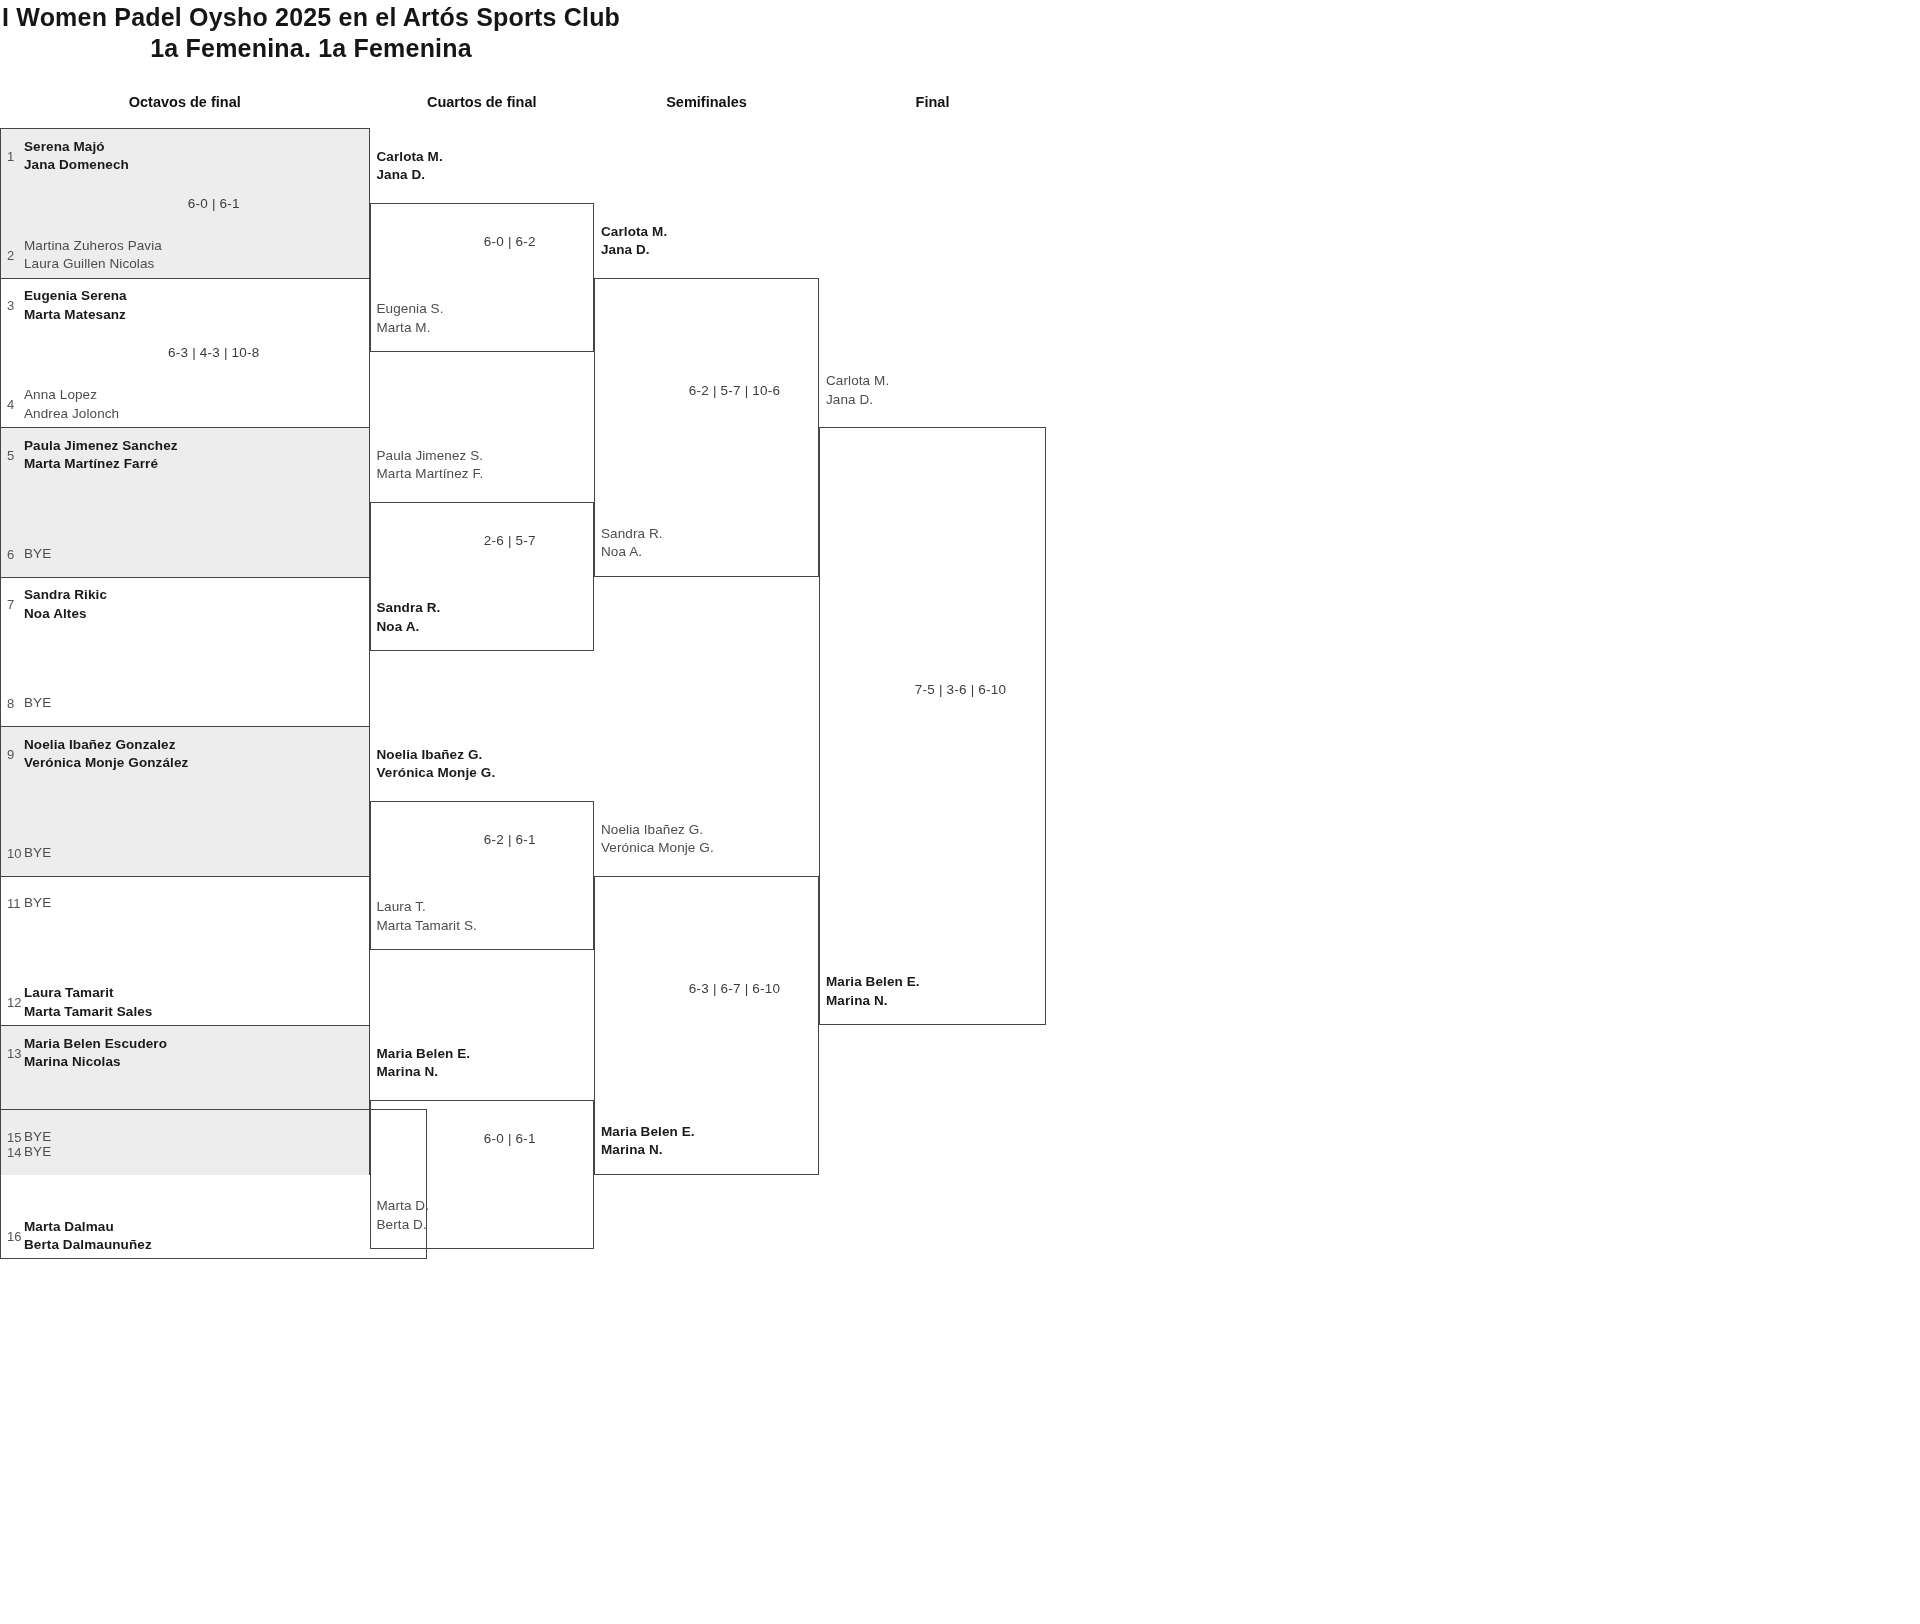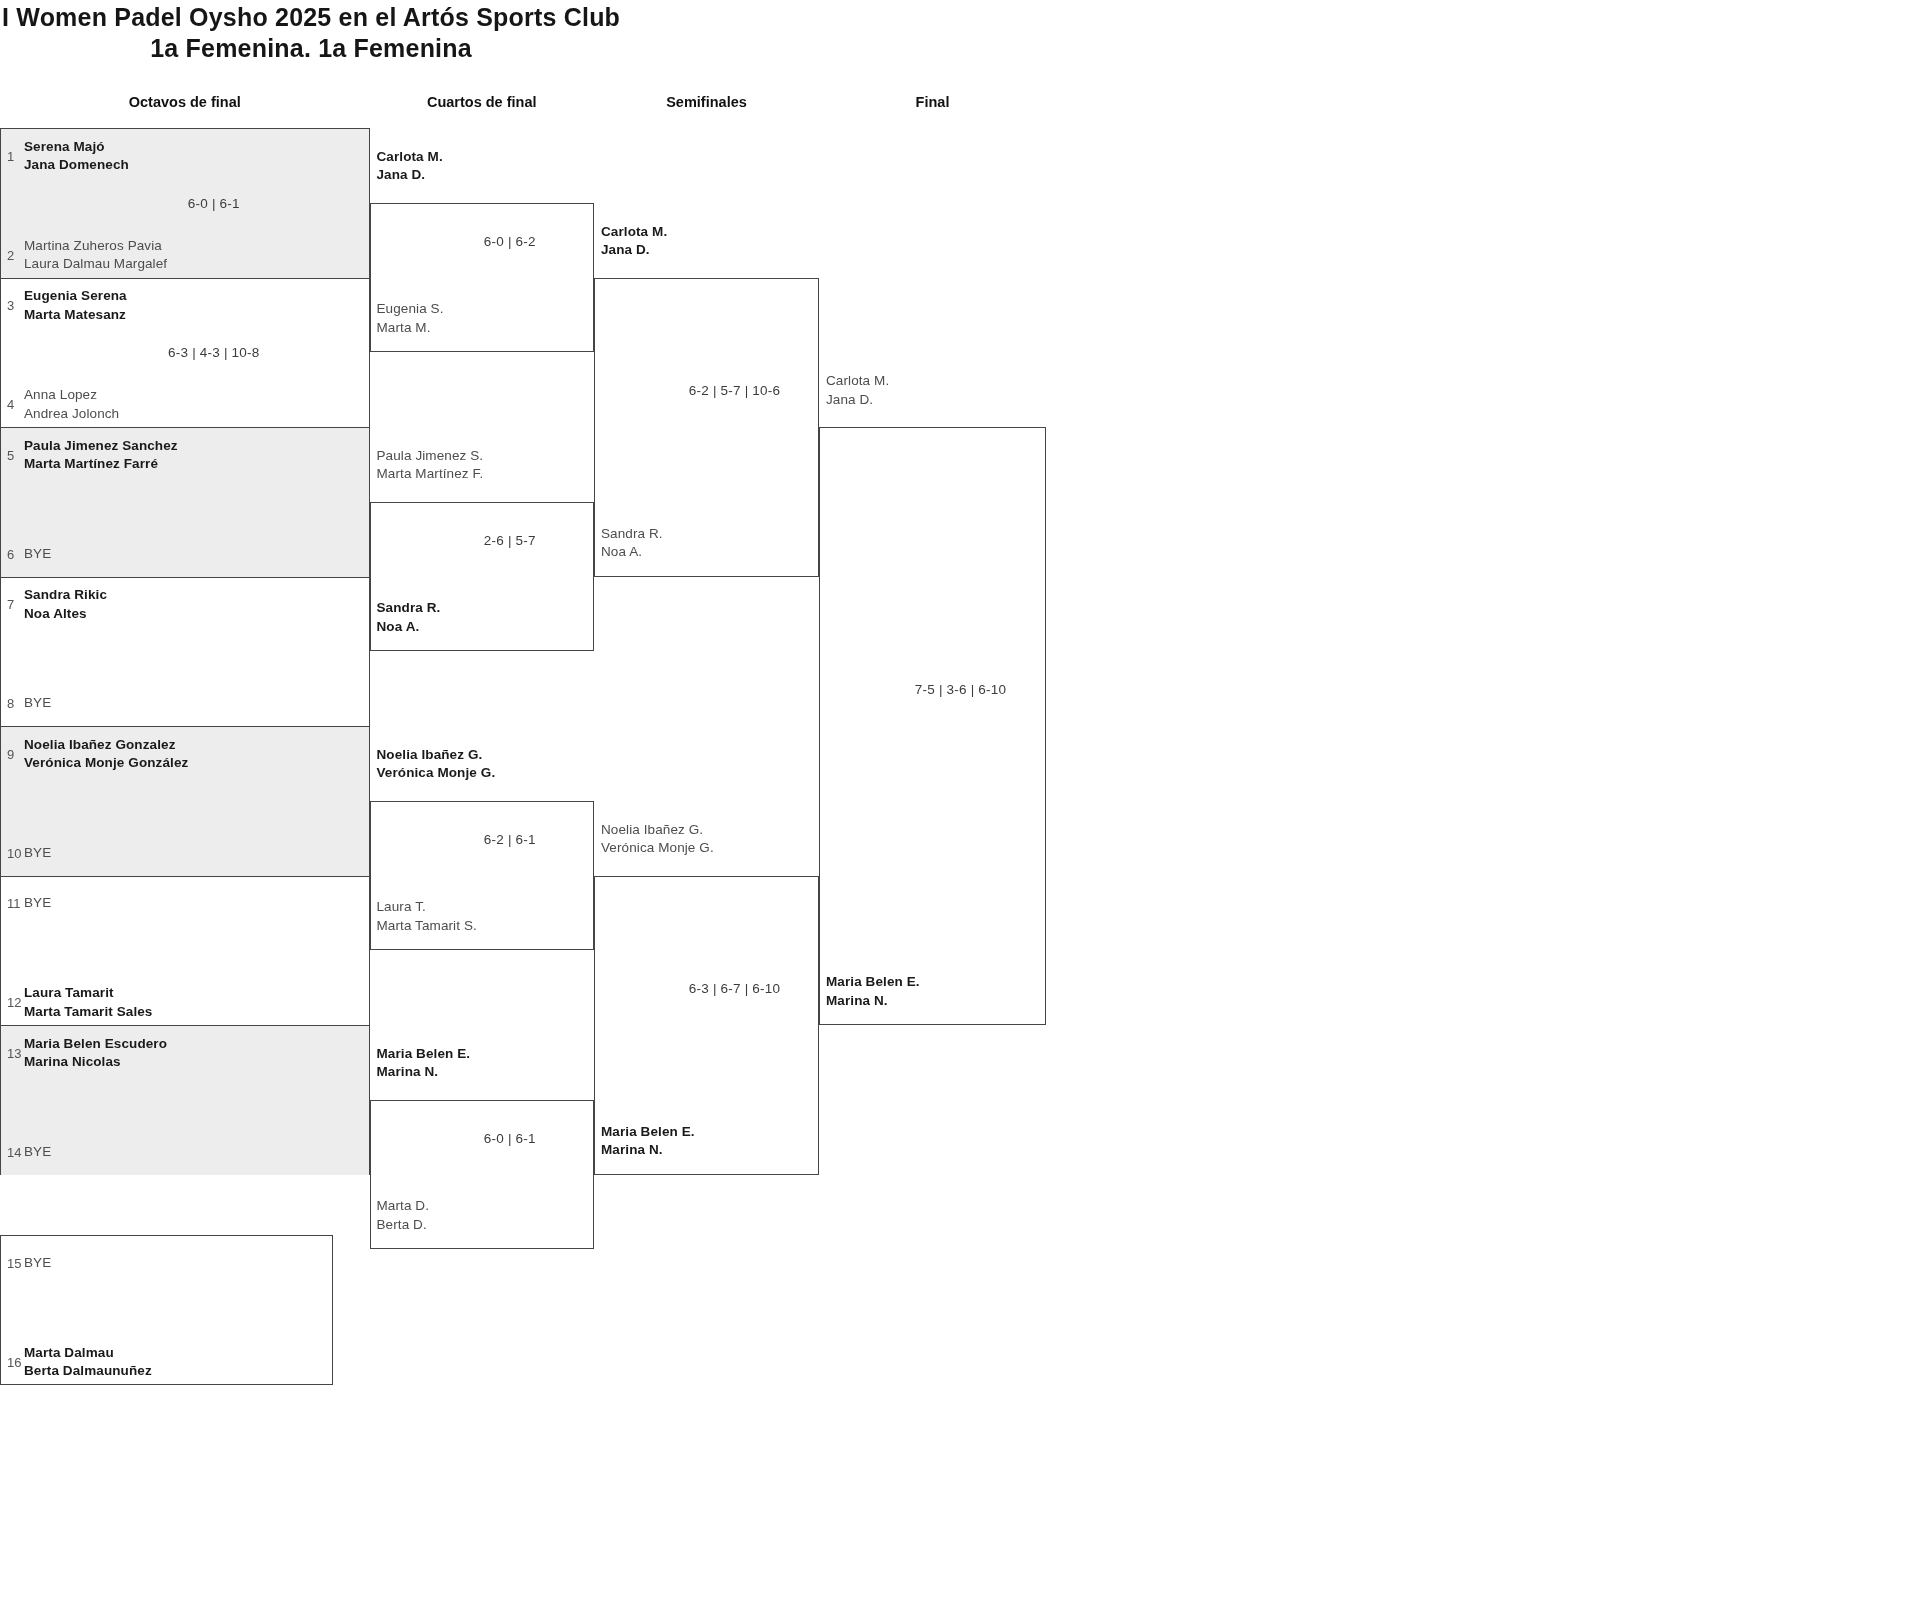--- a/index.html
+++ b/index.html
@@ -51,21 +51,21 @@
           <div class="num">1</div>
           <div class="teams w">
             <div>Serena Majó</div>
             <div>Jana Domenech</div>
           </div>
         </div>
         <div class="slot slot-bottom">
           <div class="num">2</div>
           <div class="teams l">
             <div>Martina Zuheros Pavia</div>
-            <div>Laura Dalmau Margalef</div>
+            <div>Laura Guillen Nicolas</div>
           </div>
         </div>
         <div class="score" style="left: 0px; width: 369.5px; top: 65.75px;">6-0 | 6-1</div>
       </div>
       <div class="box r16" style="left: 0px; top: 277.5px; width: 369.5px; height: 149.5px;">
         <div class="slot slot-top">
           <div class="num">3</div>
           <div class="teams w">
             <div>Eugenia Serena</div>
             <div>Marta Matesanz</div>
@@ -148,21 +148,21 @@
             <div>Marina Nicolas</div>
           </div>
         </div>
         <div class="slot slot-bottom">
           <div class="num">14</div>
           <div class="teams l">
             <div>BYE</div>
           </div>
         </div>
       </div>
-      <div class="box r16 last" style="left: 0px; top: 1235px; width: 333px; height: 149.5px;">
+      <div class="box r16 last" style="left: 0px; top: 1109px; width: 427px; height: 149.5px;">
         <div class="slot slot-top">
           <div class="num">15</div>
           <div class="teams l">
             <div>BYE</div>
           </div>
         </div>
         <div class="slot slot-bottom">
           <div class="num">16</div>
           <div class="teams w">
             <div>Marta Dalmau</div>

